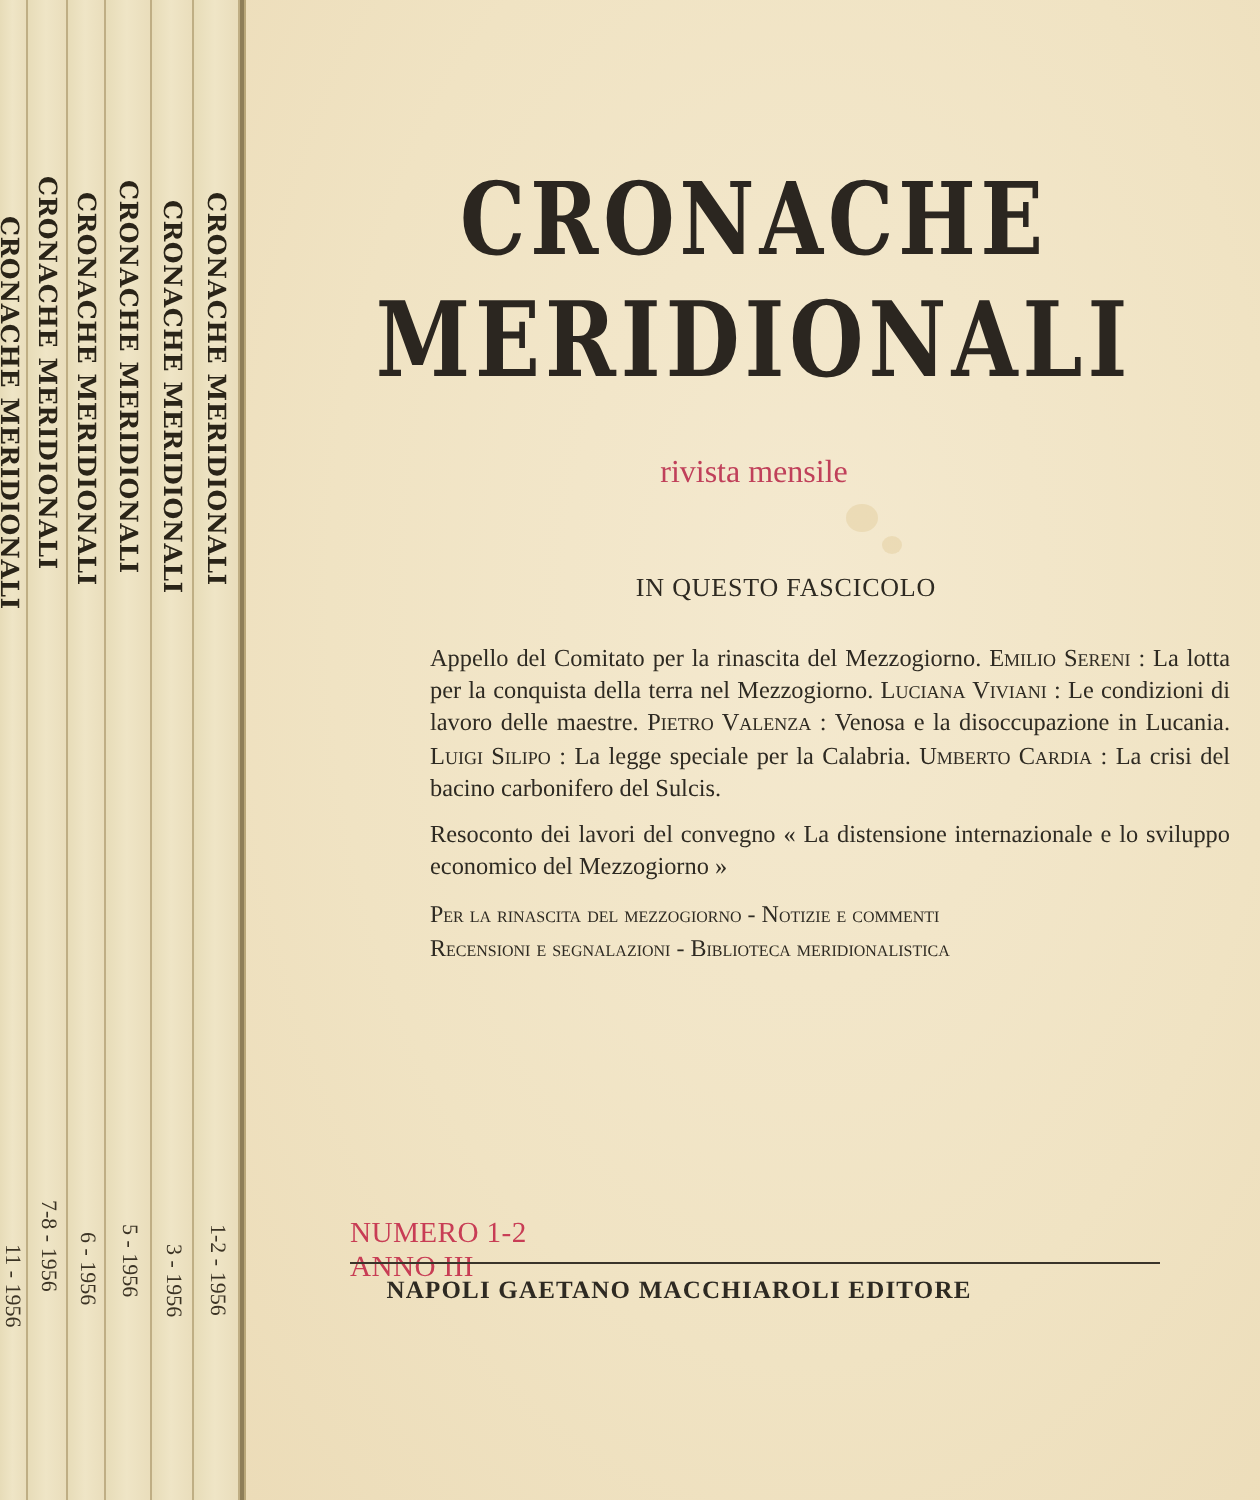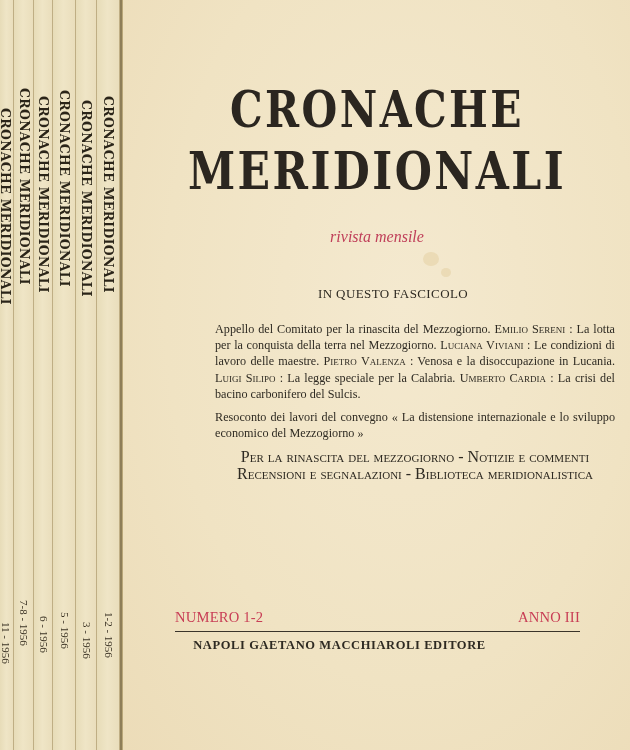--- a/index.html
+++ b/index.html
@@ -5,28 +5,28 @@
   html, body { margin:0; padding:0; }
   body { width:630px; height:750px; overflow:hidden; background:#efe3c4; position:relative; font-family:"Liberation Serif","DejaVu Serif",serif; }
   .stack { position:absolute; left:0; top:0; width:124px; height:750px; }
   .spine { position:absolute; top:0; height:750px; background:linear-gradient(90deg,#e7dcb8 0%,#efe5c6 45%,#e9ddbb 100%); border-right:2px solid #8e7e58; box-shadow:inset -1px 0 0 #bfae84; }
   .spine .title { position:absolute; left:50%; transform-origin:0 0; writing-mode:vertical-rl; font-family:"DejaVu Serif","Liberation Serif",serif; font-weight:bold; font-size:12.5px; letter-spacing:0.3px; color:#2a2418; white-space:nowrap; transform:translateX(-50%); }
   .spine .issue { position:absolute; left:50%; writing-mode:vertical-rl; font-family:"Liberation Serif",serif; font-size:11px; color:#3b3324; white-space:nowrap; transform:translateX(-50%); }
   .cover { position:absolute; left:122px; top:0; width:508px; height:750px; background:radial-gradient(ellipse at 55% 40%,#f4e9cf 0%,#f0e3c3 60%,#ecdcb8 100%); border-left:1px solid #b9a779; }
   .masthead { position:absolute; left:0; width:508px; text-align:center; font-family:"DejaVu Serif","Liberation Serif",serif; font-weight:bold; color:#2b2620; transform:scaleX(0.82); transform-origin:center; }
   .m1 { top:80px; font-size:50px; letter-spacing:3px; }
   .m2 { top:140px; font-size:52px; letter-spacing:3px; }
-  .subtitle { position:absolute; left:0; width:508px; top:228px; text-align:center; font-style:italic; font-size:16px; color:#c0405a; }
+  .subtitle { position:absolute; left:0; width:508px; top:228px; text-align:center; font-size:16px; color:#c0405a; }
   .section-head { position:absolute; left:16px; width:508px; top:286px; text-align:center; font-size:13px; color:#2e2a22; letter-spacing:0.4px; }
   .contents { position:absolute; left:52px; width:400px; top:321px; font-size:12.2px; line-height:16.2px; color:#2e2a22; text-align:justify;margin-left:40px; }
   .contents p { margin:0; }
   .sc { font-variant:small-caps; }
   .report { margin-top:7px !important; }
-  .rubrics { margin-top:8px !important; text-align:center; font-variant:small-caps; font-size:16px; }
-  .issue-line { position:absolute; left:52px; width:405px; top:609px; font-size:14.6px; color:#c83d55; letter-spacing:0.2px; display:flex; justify-content:space-between; }
+  .rubrics { margin-top:8px !important; text-align:left; font-variant:small-caps; font-size:12px; }
+  .issue-line { position:absolute; left:52px; width:405px; top:609px; font-size:14.6px; color:#c83d55; letter-spacing:0.2px; display:flex; justify-content:space-between;flex-direction:column; }
   .rule { position:absolute; left:52px; width:405px; top:631px; height:1px; background:#3a342a; }
   .publisher { position:absolute; left:0; width:433px; top:638px; text-align:center; font-size:12.5px; font-weight:bold; color:#2e2a22; letter-spacing:0.6px;font-family:Liberation Serif, serif; }
   .stain { position:absolute; border-radius:50%; background:rgba(200,160,80,0.18); }
 </style>
 </head>
 <body>
 
 <div class="stack">
   <div class="spine" style="left:0;width:14px;z-index:1;">
     <span class="title" style="top:108px;left:5px;">CRONACHE MERIDIONALI</span>

